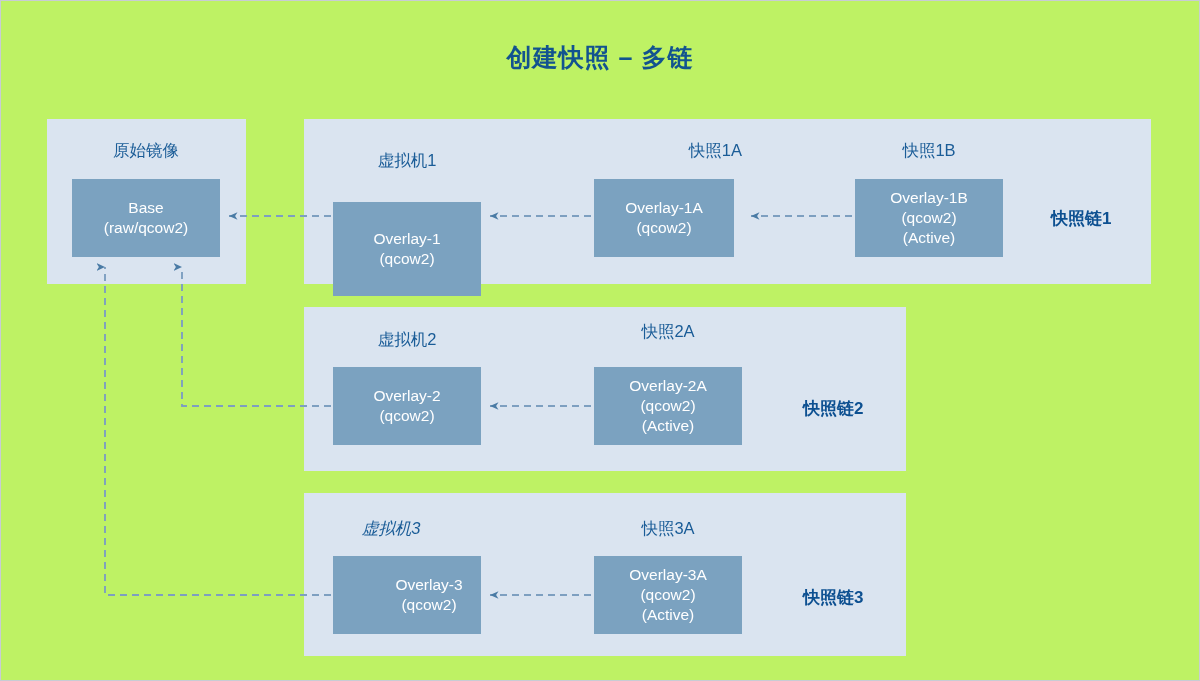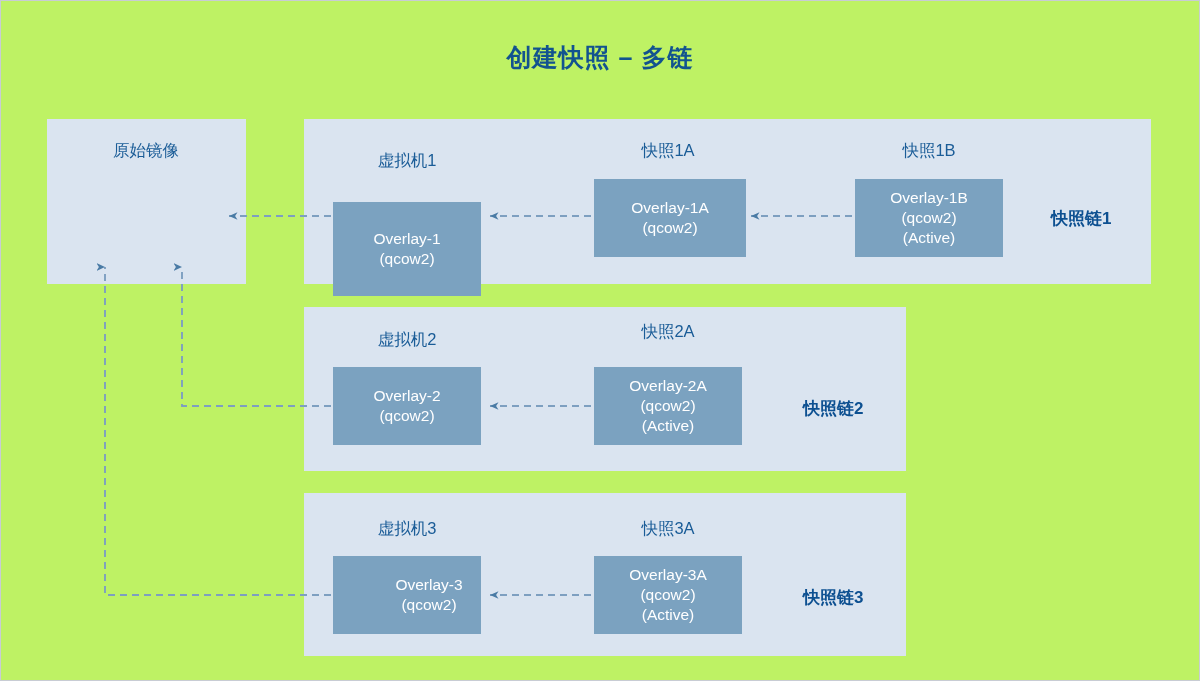--- a/index.html
+++ b/index.html
@@ -128,29 +128,33 @@
       <path class="dash" d="M330,405 L181,405 L181,266" marker-end="url(#ahU)"></path>
     </g>
 
     <g>
       <path class="dash" d="M330,594 L104,594 L104,266" marker-end="url(#ahU)"></path>
     </g>
   </svg>
 
   <div class="caption" style="left:71px; top:139px; width:148px;">原始镜像</div>
 
+  <div class="node" style="left:71px; top:178px; width:148px; height:78px;">
+    <span class="ln">Base</span>
+    <span class="ln">(raw/qcow2)</span>
+  </div>
 
   <div class="caption" style="left:332px; top:149px; width:148px;">虚拟机1</div>
   <div class="node" style="left:332px; top:178px; width:148px; height:94px;margin-top:23px;">
     <span class="ln">Overlay-1</span>
     <span class="ln">(qcow2)</span>
   </div>
 
-  <div class="caption" style="left:593px; top:139px; width:148px;">快照1A</div>
-  <div class="node" style="left:593px; top:178px; width:152px; height:78px;">
+  <div class="caption" style="left:593px; top:139px; width:148px;text-align:right;">快照1A</div>
+  <div class="node" style="left:593px; top:178px; width:140px; height:78px;">
     <span class="ln">Overlay-1A</span>
     <span class="ln">(qcow2)</span>
   </div>
 
   <div class="caption" style="left:854px; top:139px; width:148px;">快照1B</div>
   <div class="node" style="left:854px; top:178px; width:148px; height:78px;">
     <span class="ln">Overlay-1B</span>
     <span class="ln">(qcow2)</span>
     <span class="ln">(Active)</span>
   </div>
@@ -165,21 +169,21 @@
 
   <div class="caption" style="left:593px; top:320px; width:148px;">快照2A</div>
   <div class="node" style="left:593px; top:366px; width:148px; height:78px;">
     <span class="ln">Overlay-2A</span>
     <span class="ln">(qcow2)</span>
     <span class="ln">(Active)</span>
   </div>
 
   <div class="chain-tag" style="left:802px; top:396px;">快照链2</div>
 
-  <div class="caption" style="left:332px; top:517px; width:148px;">虚拟机3</div>
+  <div class="caption" style="left:316px; top:517px; width:148px;font-style:italic;">虚拟机3</div>
   <div class="node" style="left:332px; top:555px; width:148px; height:78px;padding-left:44px;">
     <span class="ln">Overlay-3</span>
     <span class="ln">(qcow2)</span>
   </div>
 
   <div class="caption" style="left:593px; top:517px; width:148px;">快照3A</div>
   <div class="node" style="left:593px; top:555px; width:148px; height:78px;">
     <span class="ln">Overlay-3A</span>
     <span class="ln">(qcow2)</span>
     <span class="ln">(Active)</span>

